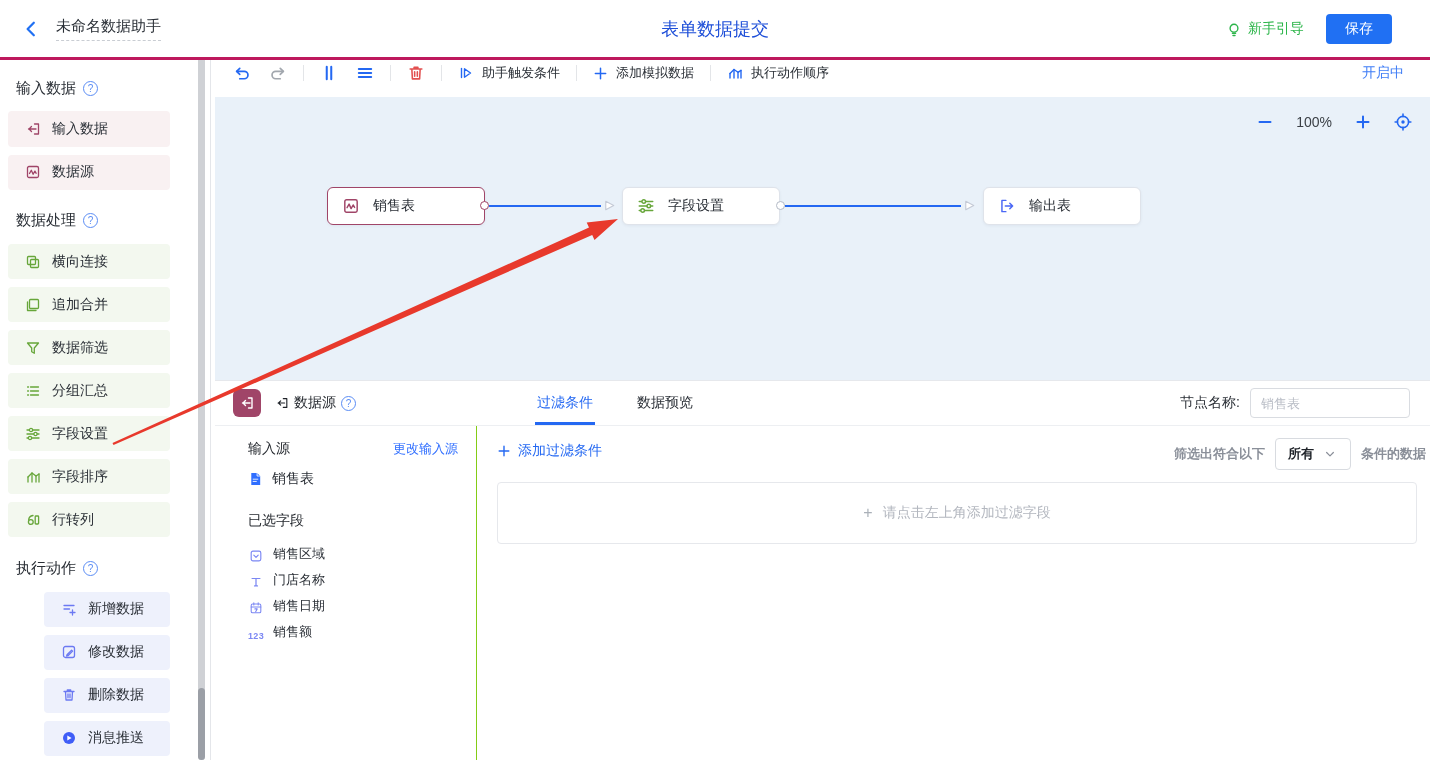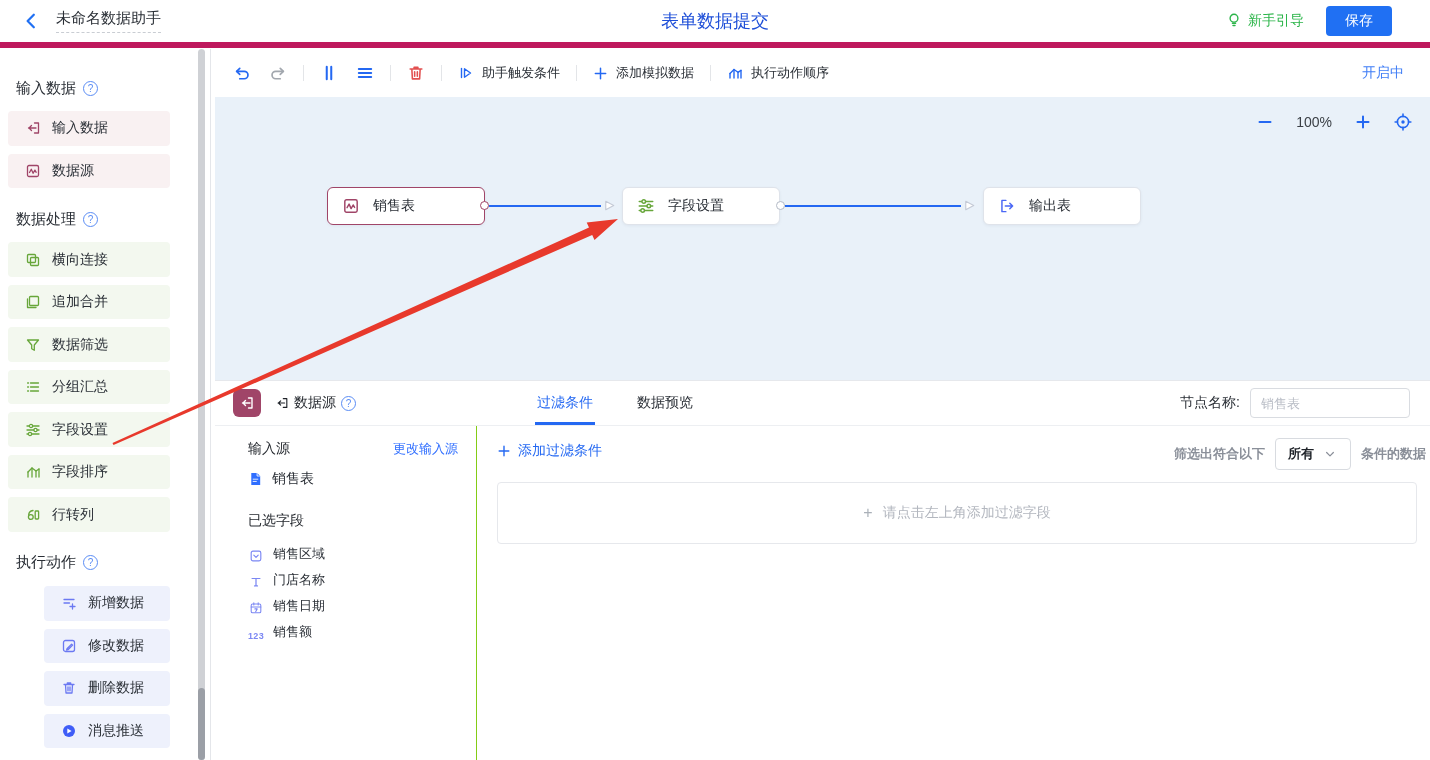--- a/index.html
+++ b/index.html
@@ -2,33 +2,33 @@
 <html><head>
 <meta charset="utf-8">
 <style>
   * { margin:0; padding:0; box-sizing:border-box; }
   html,body { width:1430px; height:760px; overflow:hidden; }
   body { position:relative; background:#fff; color:#1f2329;
          font-family:"Liberation Sans","DejaVu Sans",sans-serif; font-size:14px; }
   svg { display:block; }
 
   
-  .topbar { position:absolute; left:0; top:0; width:1430px; height:48px;
-            border-bottom:6px solid #be185d; display:flex; align-items:center; background:#fff; z-index:5; }
+  .topbar { position:absolute; left:0; top:0; width:1430px; height:60px;
+            border-bottom:3px solid #be185d; display:flex; align-items:center; background:#fff; z-index:5; }
   .back { margin-left:22px; cursor:pointer; }
   .app-title { margin-left:16px; font-size:15px; color:#2a2f36; padding-bottom:4px;
                border-bottom:1px dashed #c9cdd3; }
   .tb-center { position:absolute; left:0; right:0; text-align:center; font-size:18px; color:#1d4ed8; pointer-events:none; }
   .tb-right { margin-left:auto; display:flex; align-items:center; gap:22px; margin-right:38px; }
-  .guide { display:flex; align-items:flex-start; gap:6px; color:#2cb54a; font-size:14px; cursor:pointer; }
+  .guide { display:flex; align-items:flex-end; gap:6px; color:#2cb54a; font-size:14px; cursor:pointer; }
   .save-btn { width:66px; height:30px; background:#2070f3; color:#fff; border:none; border-radius:4px;
               font-size:14px; font-family:inherit; cursor:pointer; }
 
   
-  .sidebar { position:absolute; left:0; top:49px; width:179px; bottom:12px; background:#fff;
+  .sidebar { position:absolute; left:0; top:49px; width:179px; bottom:4px; background:#fff;
              display:flex; flex-direction:column; overflow:hidden; }
   .sb-h { margin:21px 0 0 16px; height:21px; display:flex; align-items:center; gap:7px;
           font-size:15px; color:#2a2f36; }
   .sb-h.first { margin-top:29px; }
   .help-c { width:15px; height:15px; border:1px solid #5b8df5; border-radius:50%; color:#5b8df5;
             font-size:10px; display:inline-flex; align-items:center; justify-content:center; cursor:pointer; }
   .sb-item { margin:8px 9px 0 8px; height:36px; border-radius:4px; display:flex; align-items:center;
              gap:11px; padding-left:17px; font-size:14px; color:#2a2f36; cursor:pointer; }
   .sb-item.gap { margin-top:13px; }
   .bg-pink  { background:#f9f1f2; } .bg-pink  .sb-ic { color:#a04568; }

